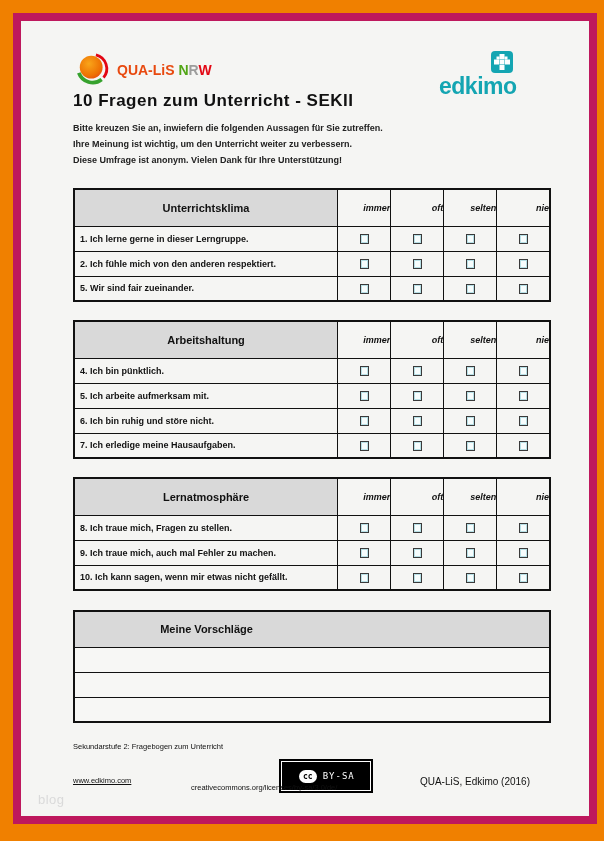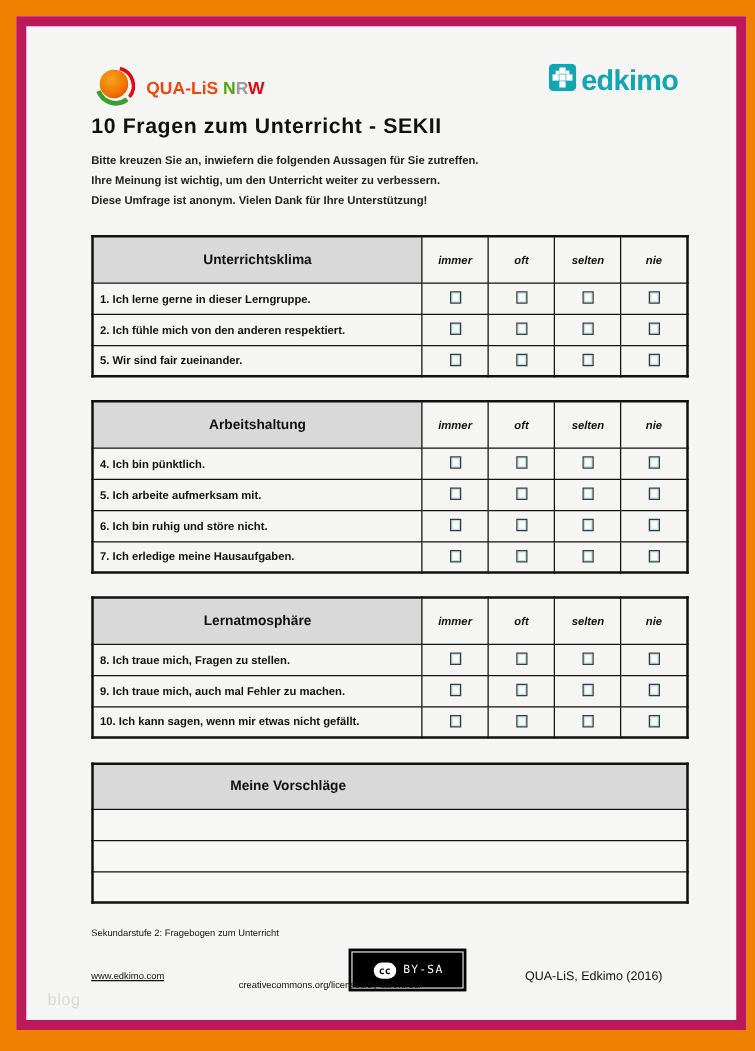--- a/index.html
+++ b/index.html
@@ -17,52 +17,52 @@
     width:584px; height:811px;
     border:8px solid #be185d;
     background:#f5f5f3;
   }
   
   .qualis-logo { position:absolute; left:55px; top:30px; display:flex; align-items:center; }
   .qualis-logo svg { width:38px; height:38px; }
   .qualis-text { font-size:14px; font-weight:bold; letter-spacing:0; margin-left:3px; }
   .qualis-name { color:#e8490f; }
   .nrw-n { color:#52a616; } .nrw-r { color:#9d9d9c; } .nrw-w { color:#e30613; }
-  .edkimo-logo { position:absolute; left:418px; top:30px; display:flex; align-items:flex-start; }
+  .edkimo-logo { position:absolute; left:418px; top:30px; display:flex; align-items:flex-end;flex-direction:column; }
   .edkimo-logo svg { width:22px; height:22px; margin-right:4px; }
   .edkimo-text { font-size:23px; font-weight:bold; color:#14a5b2; letter-spacing:-0.5px; }
   .title { position:absolute; left:52px; top:70px; font-size:17px; font-weight:bold; color:#111; letter-spacing:0.5px; }
   .intro { position:absolute; left:52px; top:99px; font-size:9px; font-weight:bold; color:#222; line-height:16px; }
   
   table.qtable, table.stable {
     position:absolute; left:52px; width:478px;
     border-collapse:collapse; table-layout:fixed;
     border:2px solid #111;
   }
   .qtable th, .qtable td, .stable th, .stable td { border:1.5px solid #111; }
   .qtable th.cat {
     width:263px; height:37px; background:#d9d9d9;
     font-size:11px; font-weight:bold; text-align:center; color:#111;
   }
   .qtable th.rate {
     width:53px; background:transparent;
-    font-size:9px; font-weight:bold; font-style:italic; text-align:center; color:#111;
+    font-size:9px; font-weight:bold; font-style:italic; text-align:right; color:#111;
   }
   .qtable td.q {
     height:25px; font-size:9px; font-weight:bold; color:#111;
     text-align:left; padding-left:5px;
   }
   .qtable td.cb-cell { text-align:center; }
   .checkbox {
     display:inline-block; width:9px; height:10px;
     border:1.5px solid #3a3a3a; background:#f7fdfd;
     box-shadow: inset 0 0 0 1px rgba(90,180,195,.40);
     vertical-align:middle;
   }
-  .stable th.sug-head { height:36px; background:#d9d9d9; text-align:left;padding-left:24px; }
+  .stable th.sug-head { height:36px; background:#d9d9d9; text-align:left; }
   .sug-head-inner { width:263px; text-align:center; font-size:11px; font-weight:bold; color:#111; }
   .stable td.sug-row { height:25px; background:#f7f7f5; }
   .t1 { top:167px; } .t2 { top:299px; } .t3 { top:456px; } .ts { top:589px; }
   
   .doc-label { position:absolute; left:52px; top:721px; font-size:7.5px; color:#111; }
   .website { position:absolute; left:52px; top:755px; font-size:7.5px; color:#111; text-decoration:underline; }
   .cc-wrap { position:absolute; left:240px; top:738px; width:130px; text-align:center; }
   .cc-badge {
     display:inline-flex; align-items:center;
     background:#000; border:2px solid #000; padding:15px;

